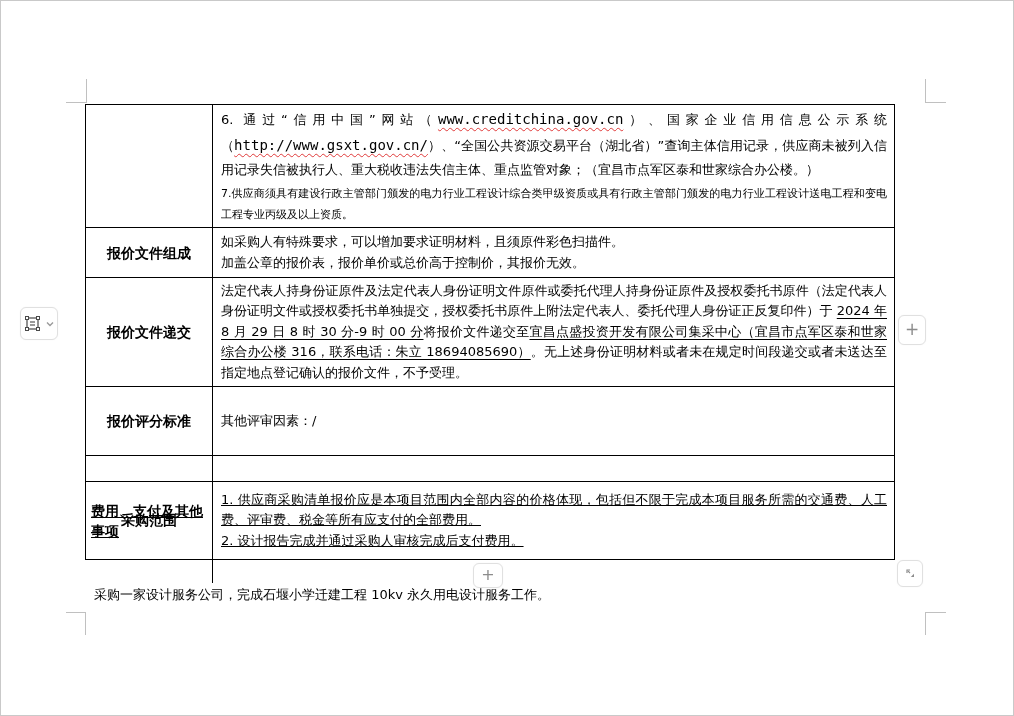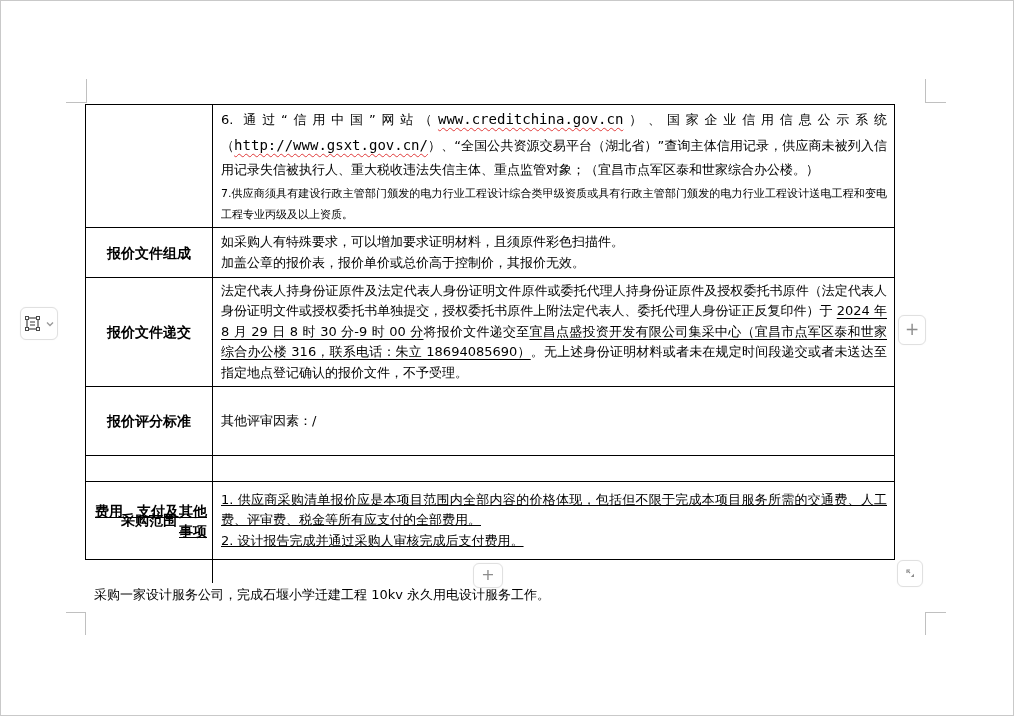--- a/index.html
+++ b/index.html
@@ -21,21 +21,21 @@
   
   .doc-table{
     position:absolute; left:85px; top:104px; width:810px;
     border:1px solid #000; background:#fff;
   }
   .t-row{ display:flex; border-bottom:1px solid #000; }
   .t-row:last-child{ border-bottom:none; }
   .t-head{
     width:127px; flex:0 0 127px; border-right:1px solid #000;
     display:flex; align-items:center; justify-content:center;
-    font-weight:bold; font-size:14px; color:#000; text-align:right;
+    font-weight:bold; font-size:14px; color:#000; text-align:left;
     padding:0 5px; line-height:20px;
   }
   .t-content{
     flex:1 1 auto; display:flex; flex-direction:column; justify-content:center;
     padding:2px 7px 2px 8px; color:#000;
   }
   .para{ font-size:13px; line-height:20.5px; text-align:justify; }
   .para.normal{ line-height:24.4px; }
   .para.small{ font-size:11px; line-height:21px; }
   .seg-underline{ text-decoration:underline; text-underline-offset:3px; text-decoration-thickness:1px; }

